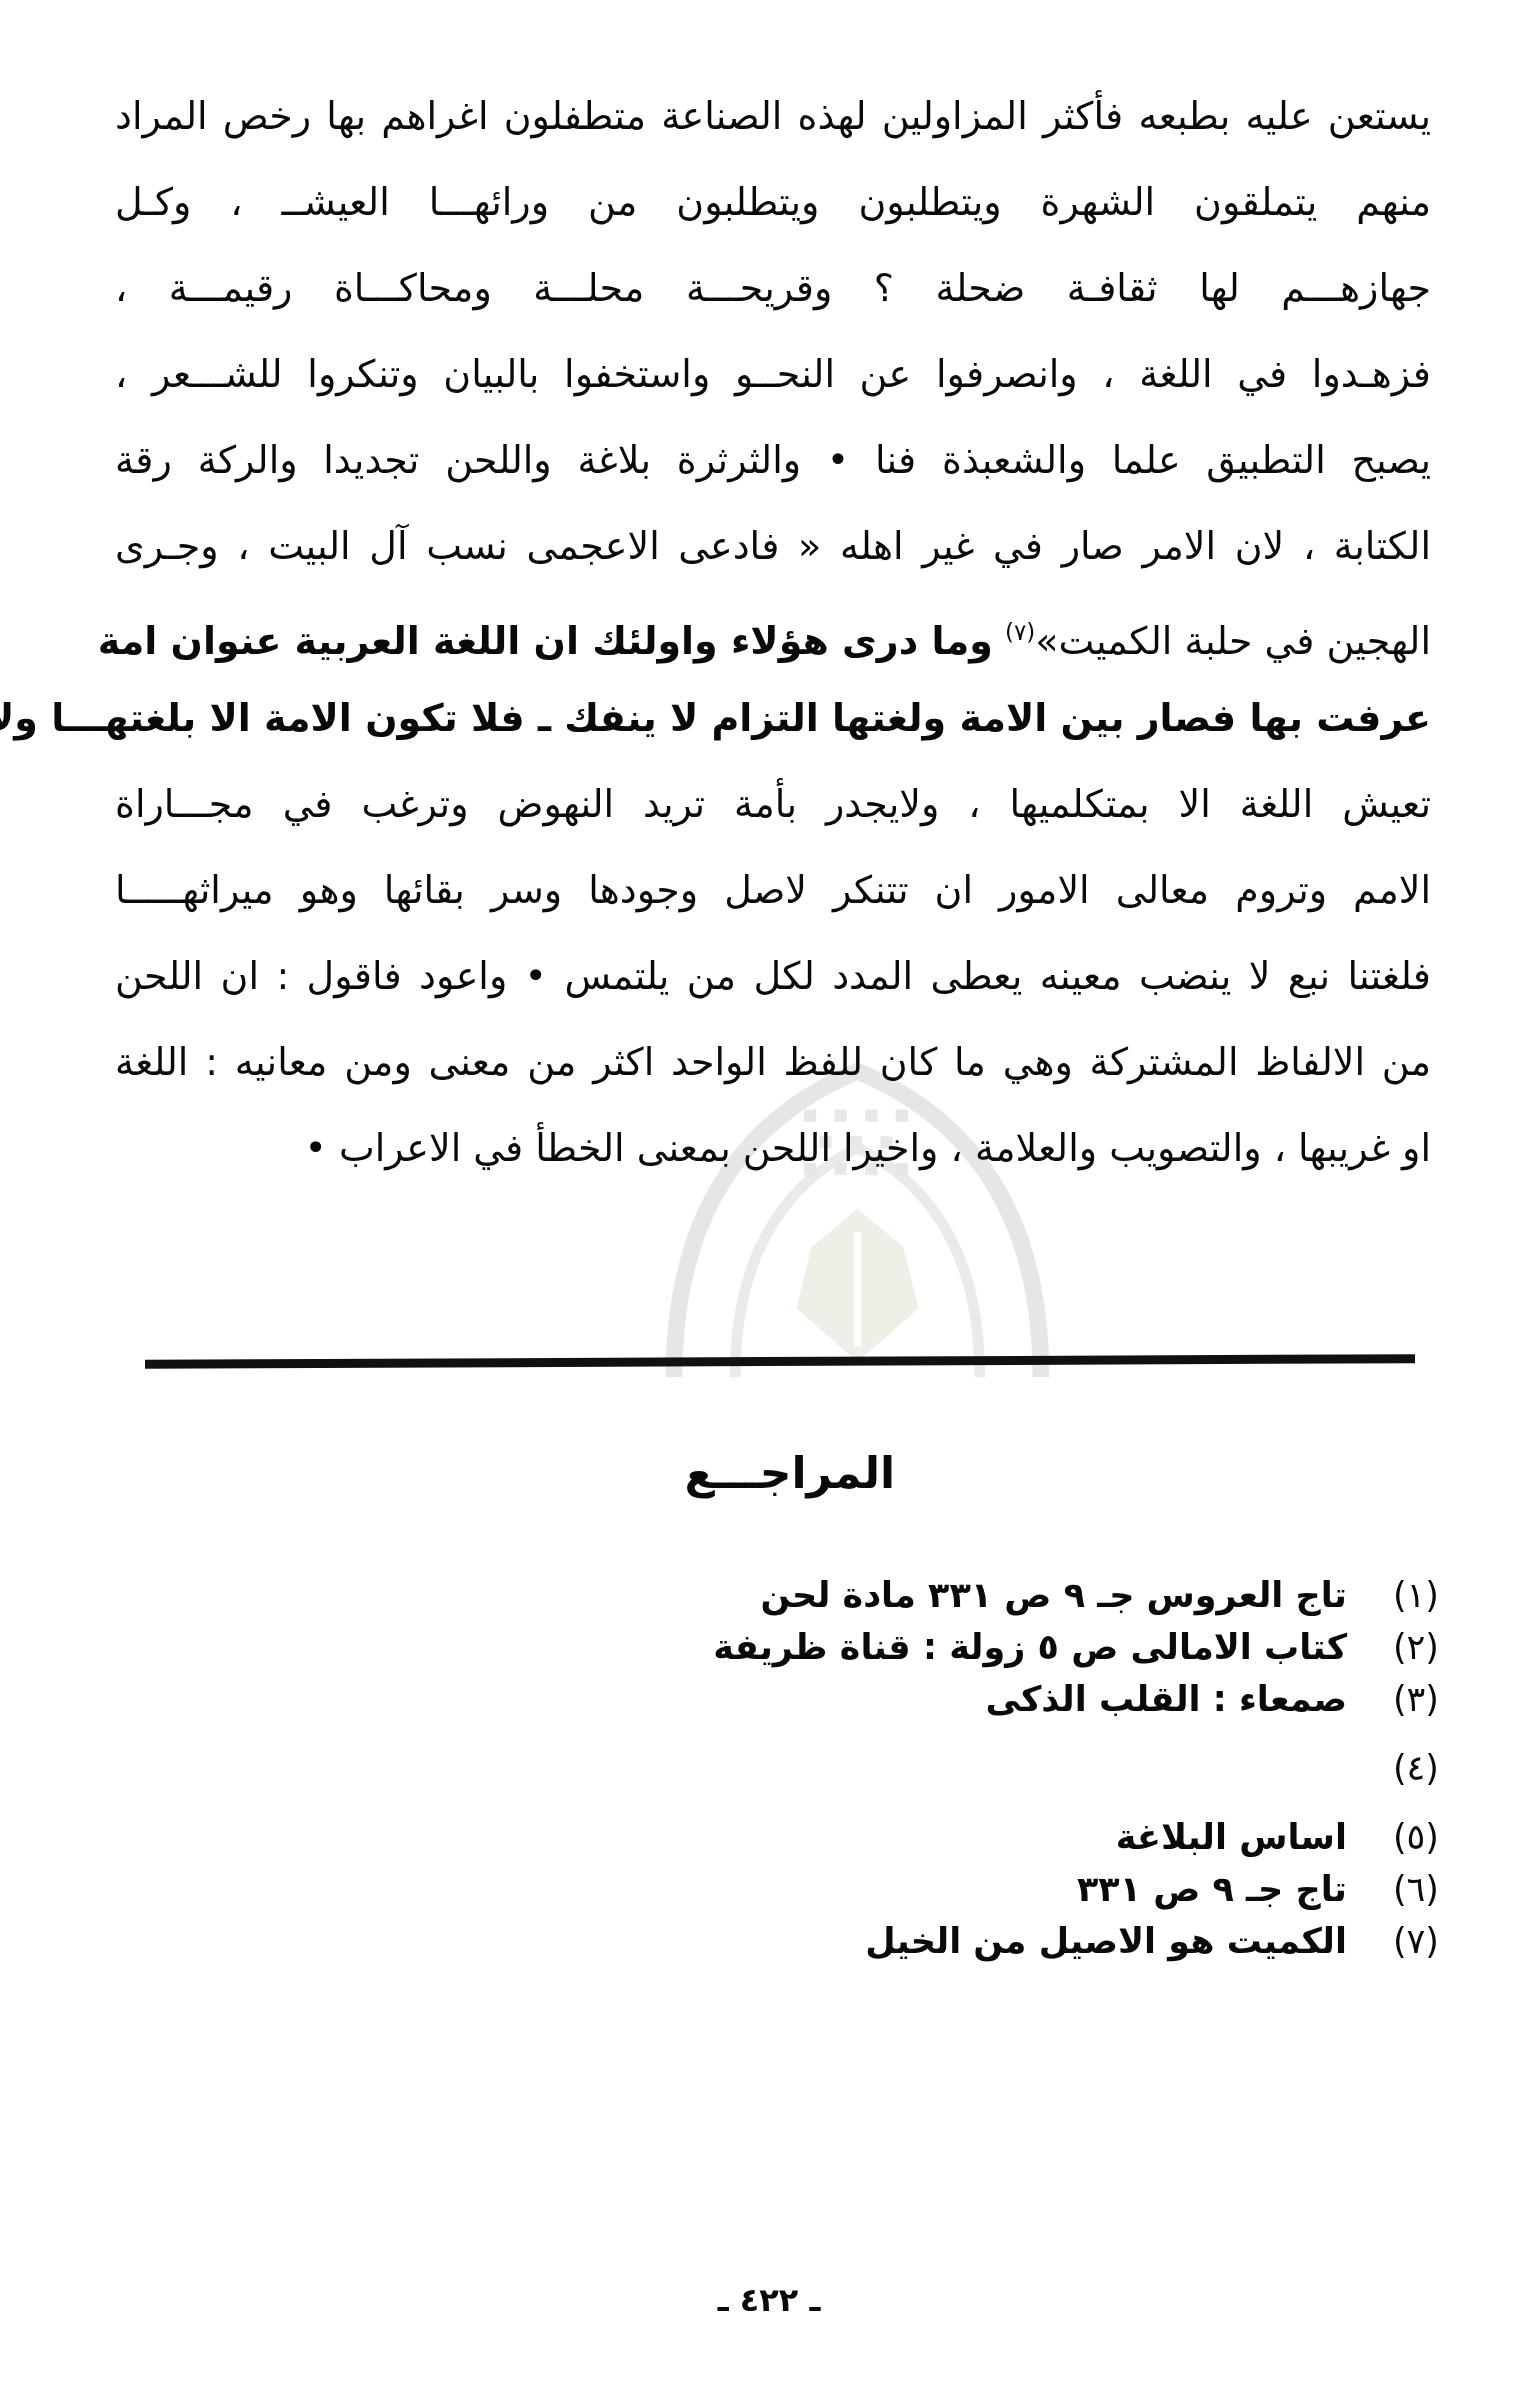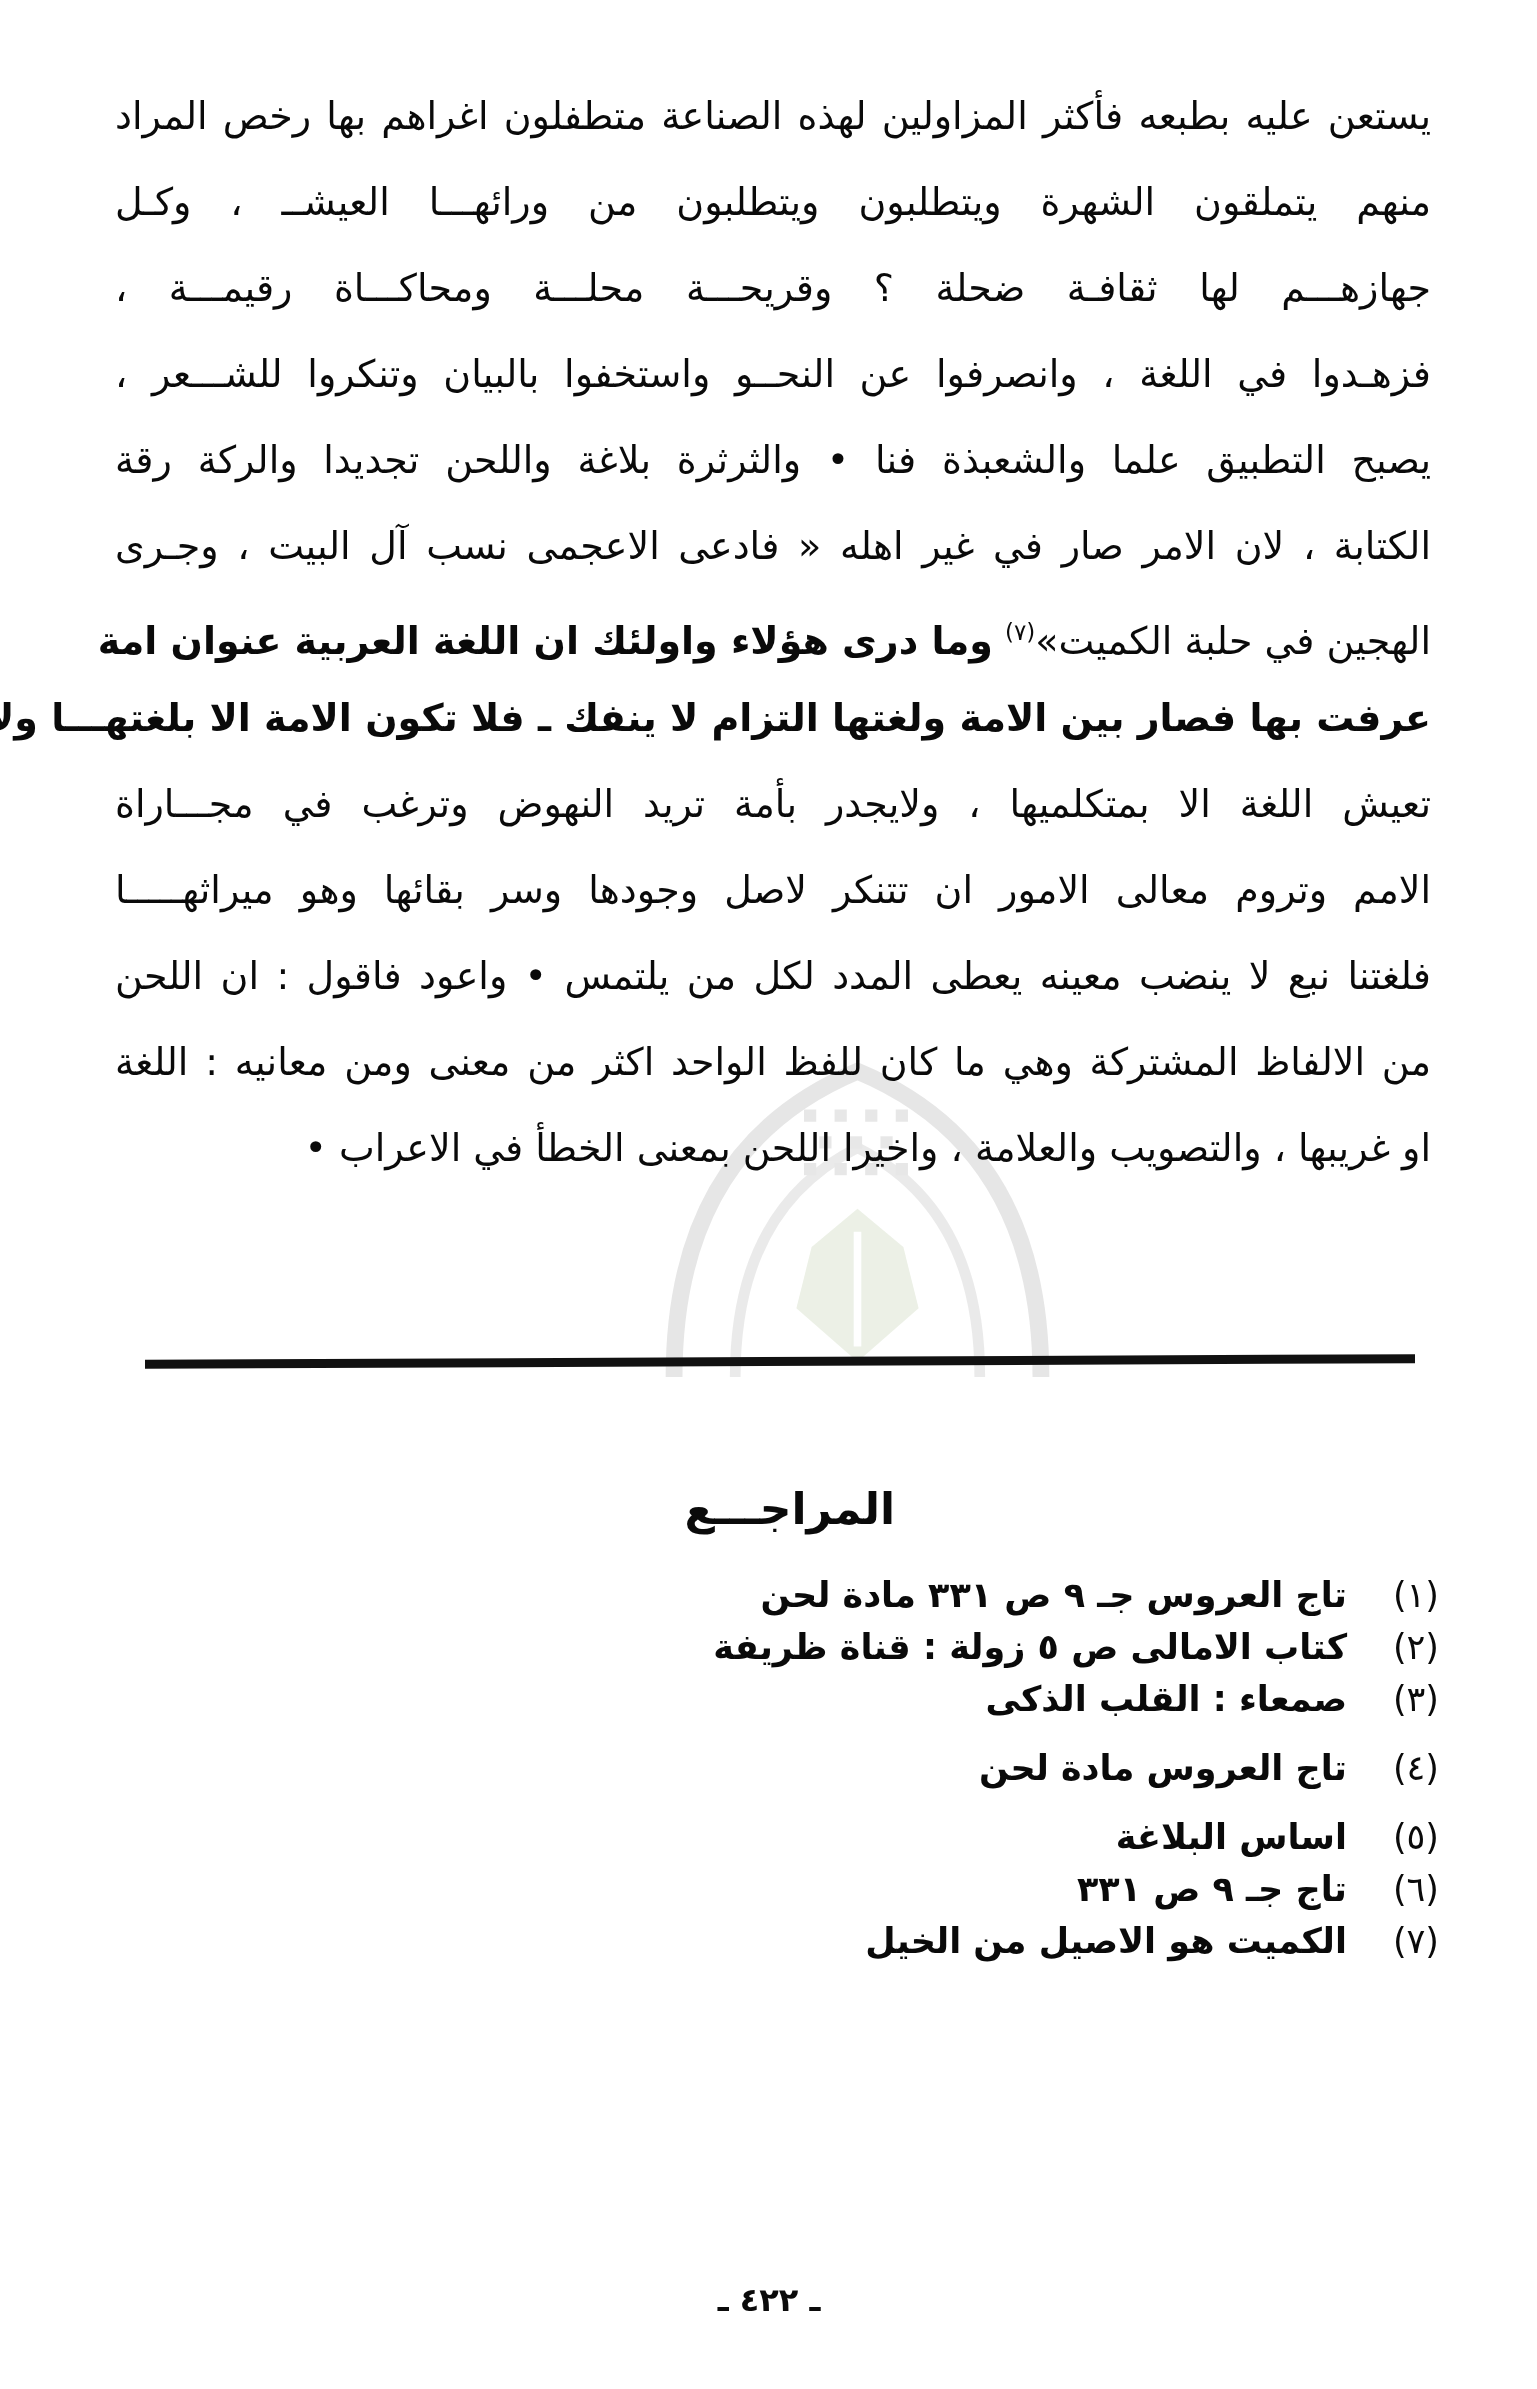--- a/index.html
+++ b/index.html
@@ -73,21 +73,20 @@
     }
     .refs-title {
       position: absolute;
       left: 719px;
       top: 1447px;
       width: 176px;
       font-size: 44px;
       font-weight: bold;
       direction: rtl;
       text-align: right;
-      margin-top: 36px;
     }
     .refs {
       position: absolute;
       right: 99px;
       top: 1569px;
       width: 765px;
       direction: rtl;
     }
     .ref {
       display: flex;
@@ -200,21 +199,20 @@
     <div class="ref">
       <span class="num">(٢)</span>
       <span class="ref-text">كتاب الامالى ص ٥ زولة : قناة ظريفة</span>
     </div>
     <div class="ref">
       <span class="num">(٣)</span>
       <span class="ref-text">صمعاء : القلب الذكى</span>
     </div>
     <div class="ref gap">
       <span class="num">(٤)</span>
-      <span class="ref-text">تاج العروس مادة لحن</span>
     </div>
     <div class="ref gap">
       <span class="num">(٥)</span>
       <span class="ref-text">اساس البلاغة</span>
     </div>
     <div class="ref">
       <span class="num">(٦)</span>
       <span class="ref-text">تاج جـ ٩ ص ٣٣١</span>
     </div>
     <div class="ref">

